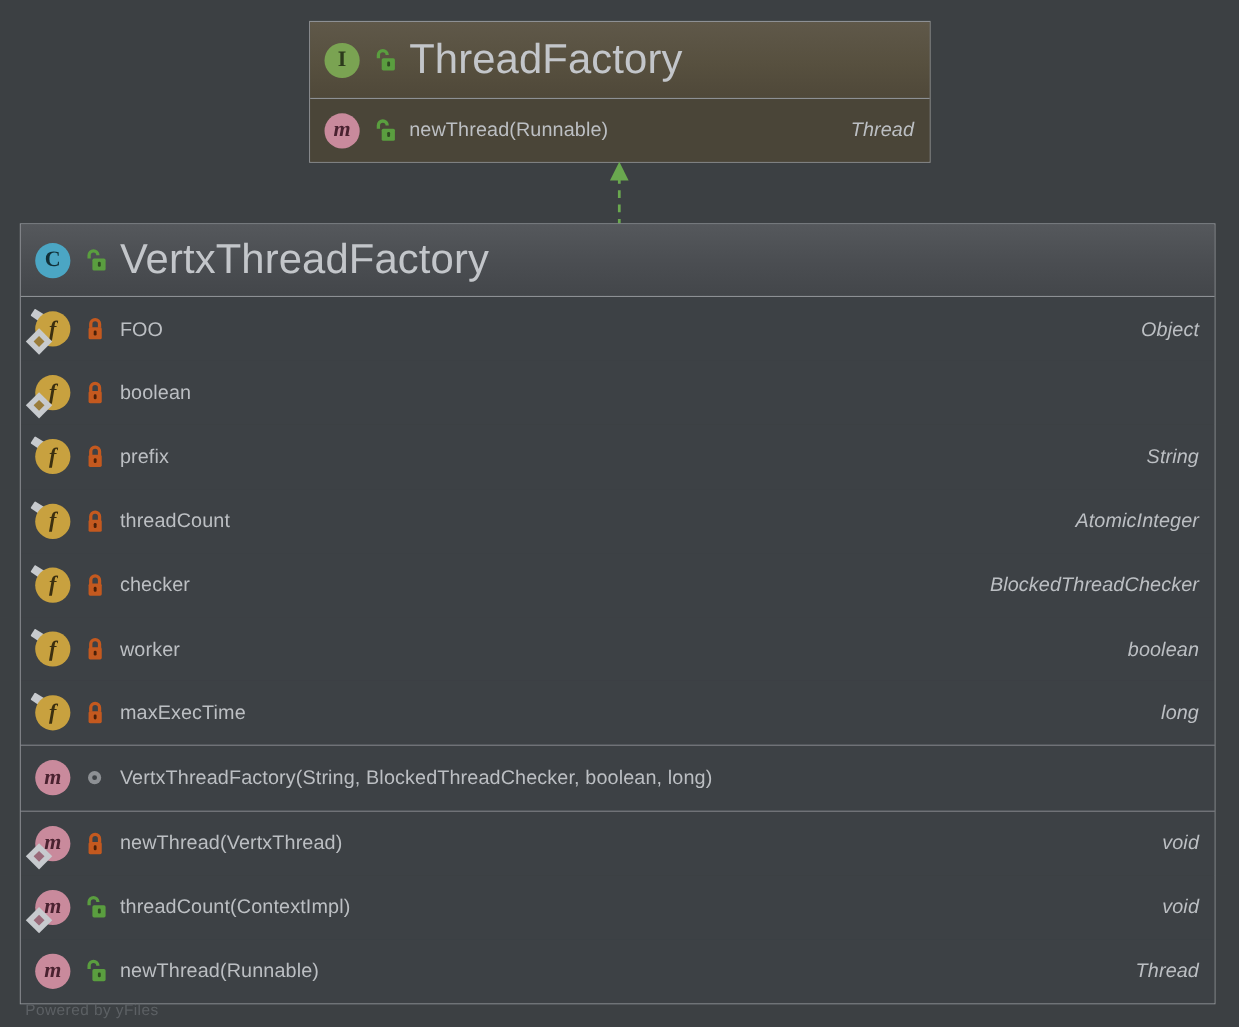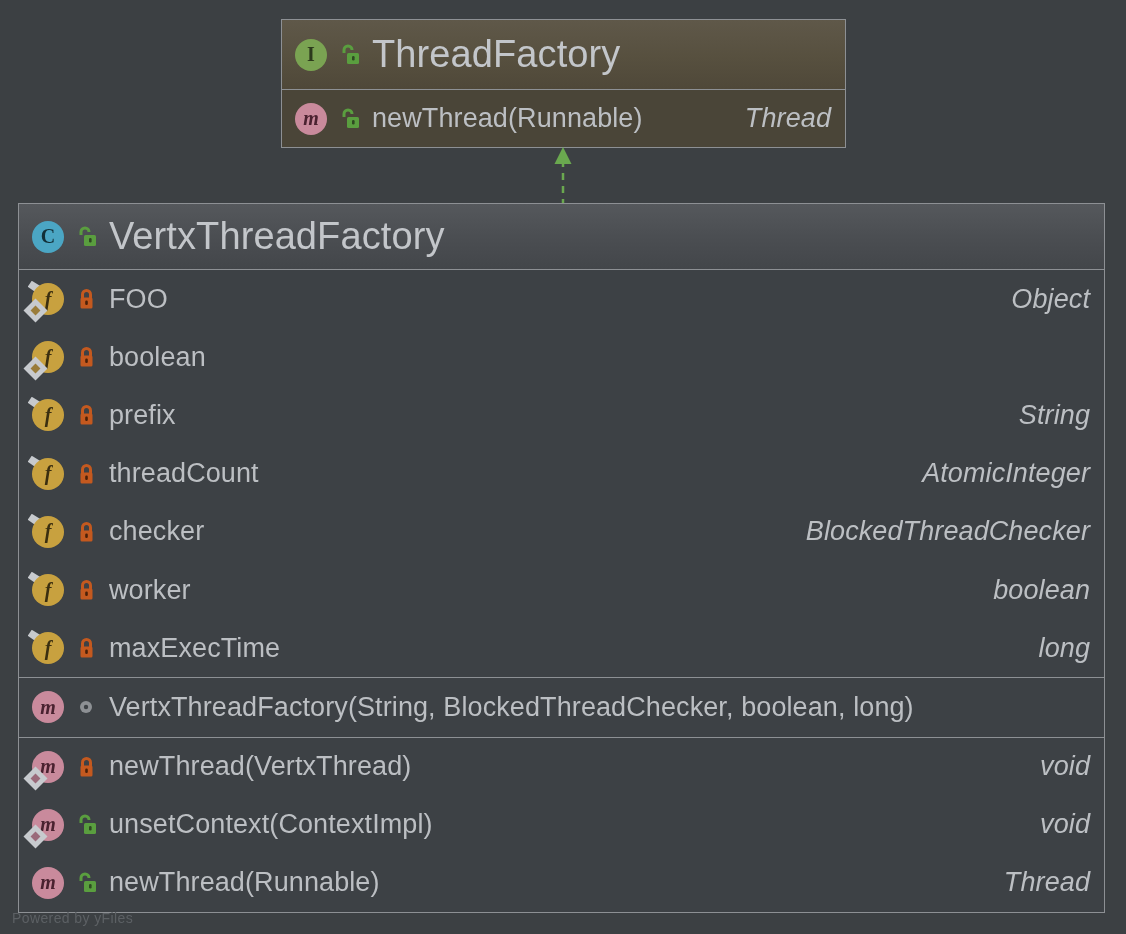--- a/index.html
+++ b/index.html
@@ -90,21 +90,21 @@
     background: #3d4145;
   }
 
   
   .title-text {
     font-size: 38px;
     color: #c3c6ca;
     letter-spacing: 0.1px;
   }
   .member-text {
-    font-size: 27px;
+    font-size: 18px;
     color: #bcbfc3;
     letter-spacing: 0.1px;
   }
 
   
   .kind-icon {
     position: relative;
     flex: 0 0 auto;
     width: 34px;
     height: 34px;
@@ -180,21 +180,21 @@
     position: absolute;
     left: 548px;
     top: 146px;
     width: 30px;
     height: 60px;
   }
 
   
   #watermark {
     position: absolute;
-    left: 12px;
+    left: 23px;
     top: 910px;
     font-size: 14px;
     color: #5c6064;
     letter-spacing: 0.4px;
     font-family: "Liberation Sans", sans-serif;
   }
 </style>
 </head>
 <body>
 
@@ -406,21 +406,21 @@
         <span class="disc">m</span>
         <span class="mark-final"></span>
       </span>
       <span class="vis-icon">
         <svg width="22" height="24" viewBox="0 0 22 24">
           <path d="M6 10 V7 a4 4 0 0 1 8 0" fill="none" stroke="#5a9e3f" stroke-width="3"></path>
           <rect x="9" y="10" width="12" height="11" rx="1.5" fill="#5a9e3f"></rect>
           <rect x="14" y="13" width="2.6" height="4.5" rx="1.2" fill="#2f4a22"></rect>
         </svg>
       </span>
-      <span class="member-text row-name">unsetContext(ContextImpl)</span>
+      <span class="member-text row-name">threadCount(ContextImpl)</span>
       <span class="member-text row-type">void</span>
     </div>
 
     <div class="uml-row">
       <span class="kind-icon kind-method">
         <span class="disc">m</span>
       </span>
       <span class="vis-icon">
         <svg width="22" height="24" viewBox="0 0 22 24">
           <path d="M6 10 V7 a4 4 0 0 1 8 0" fill="none" stroke="#5a9e3f" stroke-width="3"></path>

